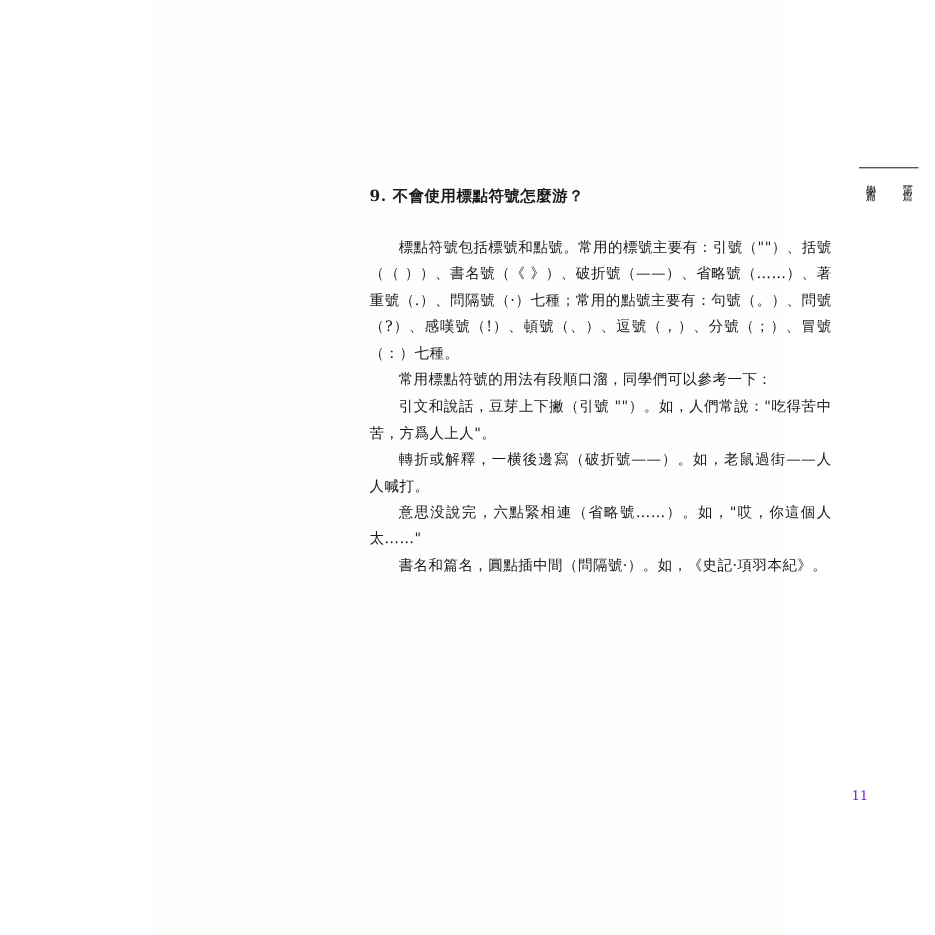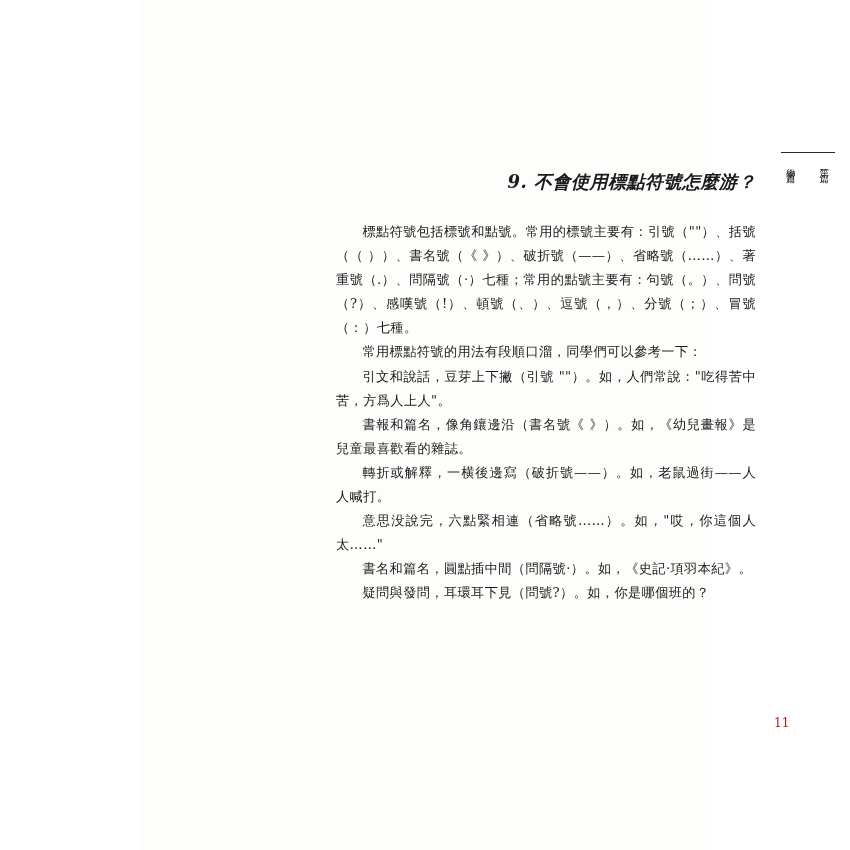--- a/index.html
+++ b/index.html
@@ -29,27 +29,26 @@
     height: 850px;
     background: #fdfdfb;
   }
   .content {
     position: absolute;
     left: 198px;
     top: 170px;
     width: 420px;
   }
   .chapter-title {
-    text-align: right;
-    font-size: 18px;
+    text-align: left;
+    font-size: 14px;
     font-weight: bold;
     letter-spacing: 0.5px;
     margin: 0 0 26px 0;
     font-family: "DejaVu Serif", "Liberation Serif", serif;
-    font-style: italic;
   }
   .para {
     font-size: 13.2px;
     line-height: 24.1px;
     text-align: justify;
     text-justify: inter-ideograph;
     text-indent: 2em;
     margin: 0;
     letter-spacing: 0.4px;
     font-family: "DejaVu Serif", "Liberation Serif", serif;
@@ -83,21 +82,21 @@
     display: flex;
     flex-direction: row-reverse;
     justify-content: center;
     gap: 7px;
   }
   .folio {
     position: absolute;
     left: 636px;
     top: 716px;
     font-size: 12px;
-    color: #b91c1c;
+    color: #6d28d9;
     font-family: "DejaVu Serif", "Liberation Serif", serif;
   }
 </style>
 </head>
 <body>
 
 <div class="page">
   <div class="sheet">
 
     <div class="running-head">
@@ -107,22 +106,20 @@
         <span class="rh-text">學習篇</span>
       </div>
     </div>
 
     <div class="content">
       <h1 class="chapter-title">9. 不會使用標點符號怎麼游？</h1>
 
       <p class="para">標點符號包括標號和點號。常用的標號主要有：引號（""）、括號（（ ））、書名號（《 》）、破折號（——）、省略號（……）、著重號（.）、問隔號（·）七種；常用的點號主要有：句號（。）、問號（?）、感嘆號（!）、頓號（、）、逗號（，）、分號（；）、冒號（：）七種。</p>
       <p class="para">常用標點符號的用法有段順口溜，同學們可以參考一下：</p>
       <p class="para">引文和說話，豆芽上下撇（引號 ""）。如，人們常說："吃得苦中苦，方爲人上人"。</p>
-      <p class="para">書報和篇名，像角鑲邊沿（書名號《 》）。如，《幼兒畫報》是兒童最喜歡看的雜誌。</p>
       <p class="para">轉折或解釋，一横後邊寫（破折號——）。如，老鼠過街——人人喊打。</p>
       <p class="para">意思没說完，六點緊相連（省略號……）。如，"哎，你這個人太……"</p>
       <p class="para">書名和篇名，圓點插中間（問隔號·）。如，《史記·項羽本紀》。</p>
-      <p class="para">疑問與發問，耳環耳下見（問號?）。如，你是哪個班的？</p>
     </div>
 
     <div class="folio">11</div>
   </div>
 </div>
 
 </body></html>

